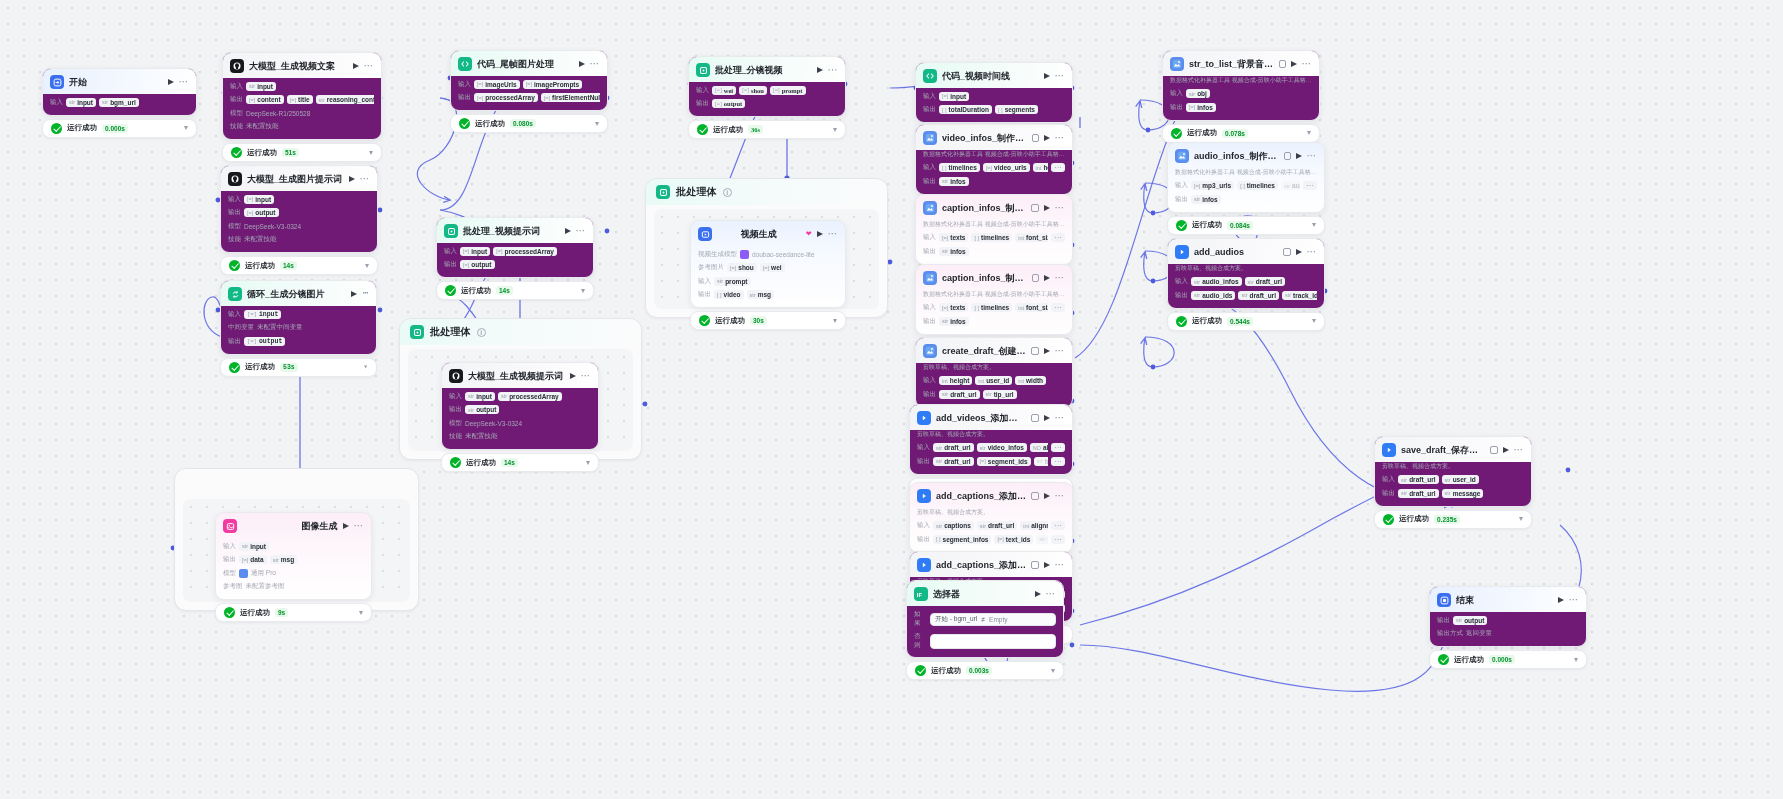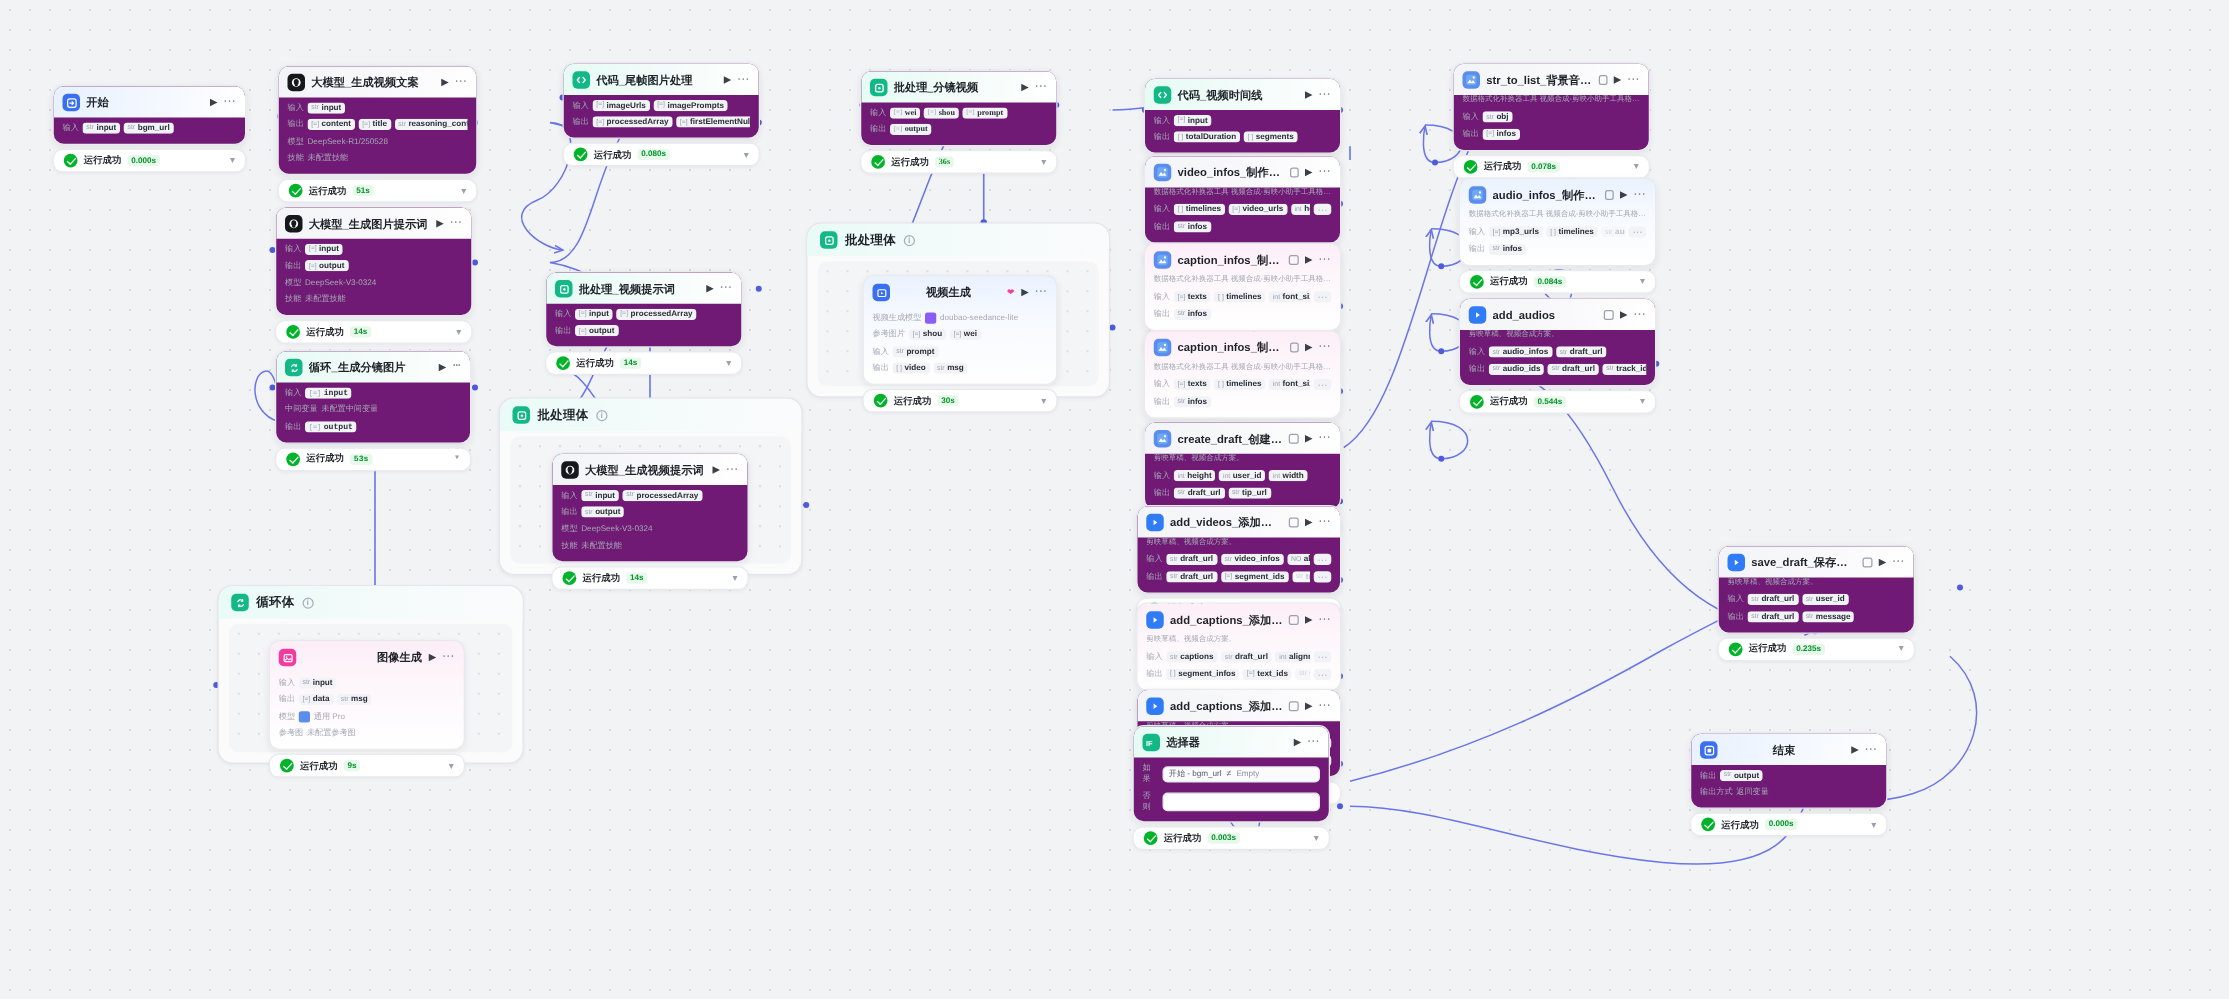--- a/index.html
+++ b/index.html
@@ -272,30 +272,20 @@
             <circle cx="6" cy="6" r="1.3" fill="#fff"></circle>
           </svg>
       </span>
       <span class="gtitle">批处理体</span>
       <span class="info-i">i</span>
     </div>
     <div class="group-body"></div>
   </div>
 
   <div class="group" style="left:174px;top:468px;width:245px;height:143px;">
-    <div class="group-head">
-      <span class="nicon" style="background:#12b886;">
-        <svg width="9" height="9" viewBox="0 0 12 12">
-            <path d="M3 4.5a3 3 0 0 1 5-1.2M9 7.5a3 3 0 0 1-5 1.2" fill="none" stroke="#fff" stroke-width="1.3" stroke-linecap="round"></path>
-            <path d="M8.2 2.2v1.6H6.7M3.8 9.8V8.2h1.5" fill="none" stroke="#fff" stroke-width="1.3" stroke-linecap="round"></path>
-          </svg>
-      </span>
-      <span class="gtitle">循环体</span>
-      <span class="info-i">i</span>
-    </div>
     <div class="group-body"></div>
   </div>
 
   <div id="node-host">
       <div class="node" style="left:42px;top:68px;width:155px;">
     <div class="card tint-blue">
       <div class="card-head">
         <span class="nicon" style="background:#3a70f0;">
               <svg width="9" height="9" viewBox="0 0 12 12">
                 <rect x="1.5" y="1.5" width="9" height="9" rx="2.2" fill="none" stroke="#fff" stroke-width="1.3"></rect>
@@ -1271,21 +1261,21 @@
             </div>
           </div>
     </div>
     <div class="status">
       <span class="ok"></span>
       <span class="stext">运行成功</span>
       <span class="stime">0.235s</span>
       <span class="chev">▾</span>
     </div>
   </div>
-      <div class="node" style="left:1352px;top:586px;width:158px;text-align:center;">
+      <div class="node" style="left:1429px;top:586px;width:158px;">
     <div class="card tint-blue">
       <div class="card-head">
         <span class="nicon" style="background:#3a70f0;">
               <svg width="9" height="9" viewBox="0 0 12 12">
                 <rect x="1.5" y="1.5" width="9" height="9" rx="2.2" fill="none" stroke="#fff" stroke-width="1.3"></rect>
                 <rect x="4" y="4" width="4" height="4" rx="1" fill="#fff"></rect>
               </svg>
             </span>
         <span class="ntitle">结束</span>
 

